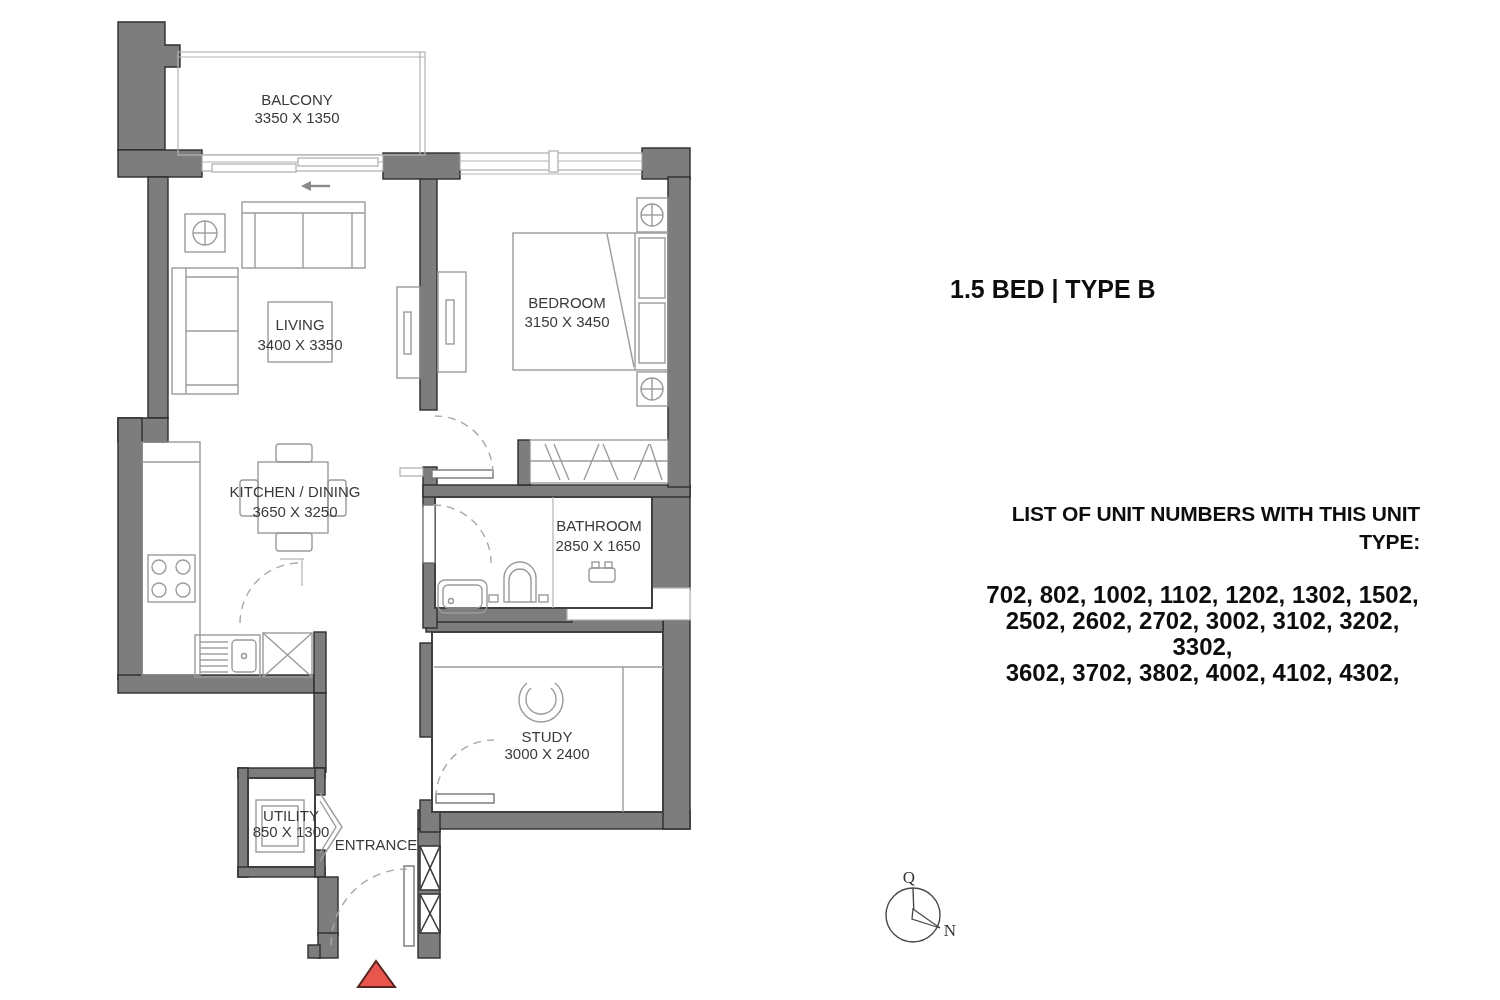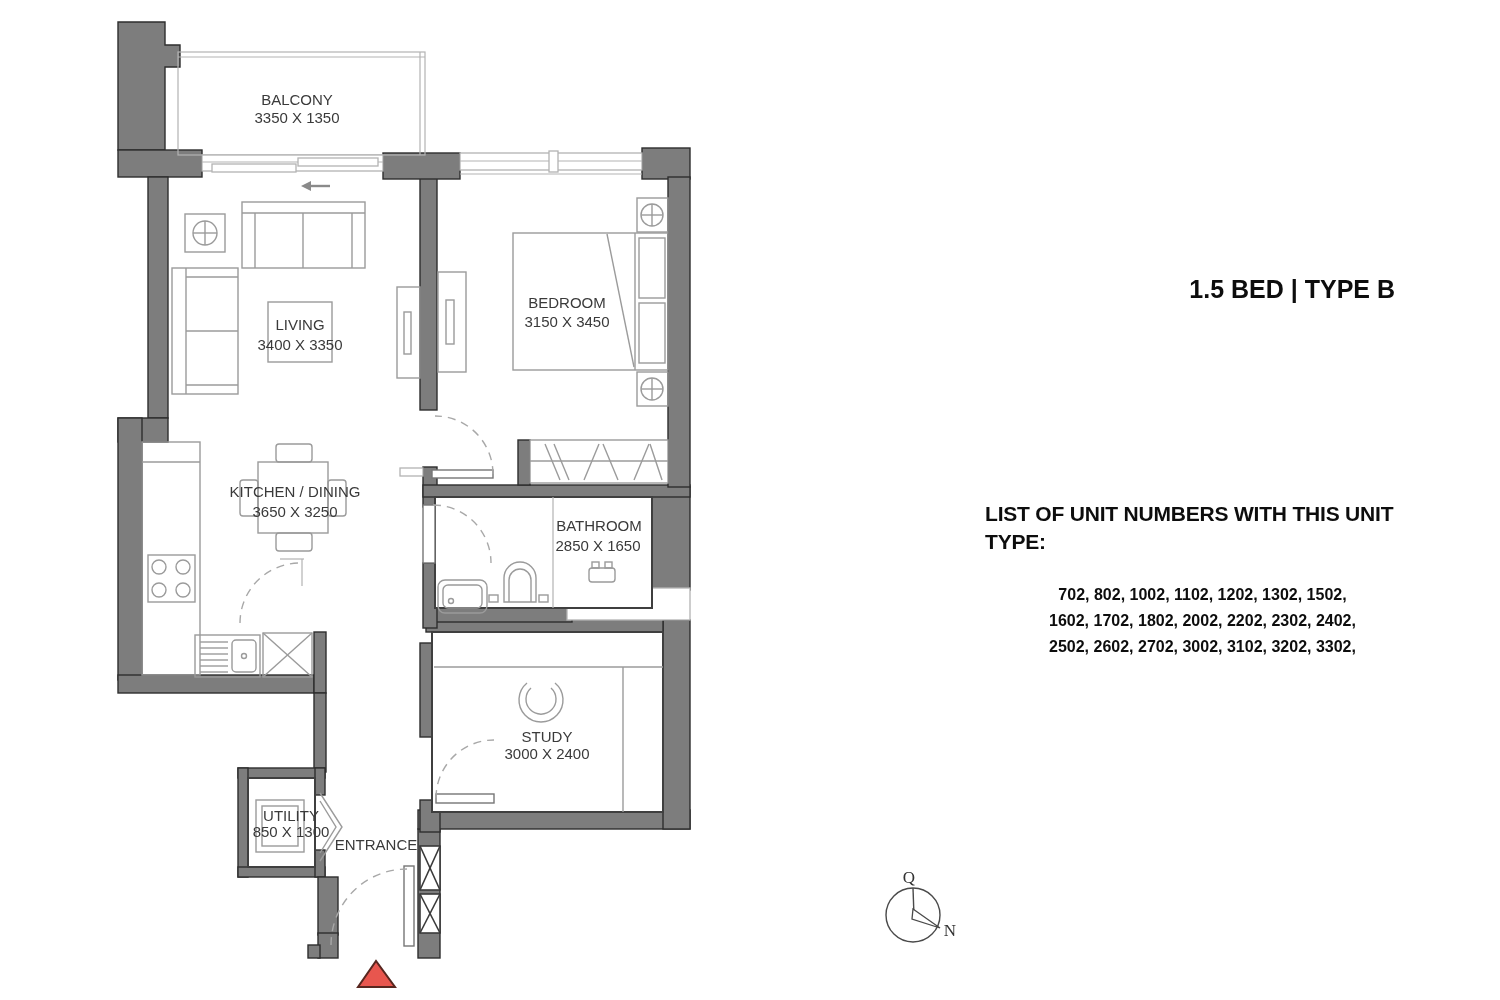--- a/index.html
+++ b/index.html
@@ -18,30 +18,30 @@
   .thin   { fill:none; stroke:#b3b3b3; stroke-width:1.2; }
   .dash   { fill:none; stroke:#a8a8a8; stroke-width:1.4; stroke-dasharray:8 6; }
   .leaf   { fill:#ffffff; stroke:#767676; stroke-width:1.4; }
   .shaft  { fill:#ffffff; stroke:#3a3a3a; stroke-width:1.6; }
   .plabel { font-size:15px; fill:#3a3a3a; text-anchor:middle; font-family:"Liberation Sans",sans-serif; }
   .clabel { font-size:17px; fill:#333333; text-anchor:middle; font-family:"Liberation Serif",serif; }
 
   
   .title-block {
     position:absolute; left:950px; top:274px; width:445px;
-    text-align:right; font-weight:bold; font-size:25px; line-height:31px; color:#0d0d0d;
+    text-align:left; font-weight:bold; font-size:25px; line-height:31px; color:#0d0d0d;
   }
   .list-heading {
     position:absolute; left:985px; top:500px; width:435px;
-    text-align:left; font-weight:bold; font-size:21px; line-height:28px; color:#0d0d0d;
+    text-align:right; font-weight:bold; font-size:21px; line-height:28px; color:#0d0d0d;
     letter-spacing:-0.2px;
   }
   .unit-list {
     position:absolute; left:985px; top:582px; width:435px;
-    text-align:center; font-weight:bold; font-size:16px; line-height:26px; color:#0d0d0d;
+    text-align:center; font-weight:bold; font-size:24px; line-height:26px; color:#0d0d0d;
   }
 </style>
 </head>
 <body>
 
 <div id="stage">
 
   <svg id="plan-svg" width="1500" height="1000" viewBox="0 0 1500 1000">
 
     <g>
@@ -300,17 +300,17 @@
     <div>1.5 BED | TYPE B</div>
   </div>
 
   <div class="list-heading">
     <div>LIST OF UNIT NUMBERS WITH THIS UNIT</div>
     <div>TYPE:</div>
   </div>
 
   <div class="unit-list">
     <div>702, 802, 1002, 1102, 1202, 1302, 1502,</div>
-    <div>1602, 1702, 1802, 2002, 2202, 2302, 2402,</div>
     <div>2502, 2602, 2702, 3002, 3102, 3202, 3302,</div>
+    <div>3602, 3702, 3802, 4002, 4102, 4302,</div>
   </div>
 
 </div>
 
 </body></html>

